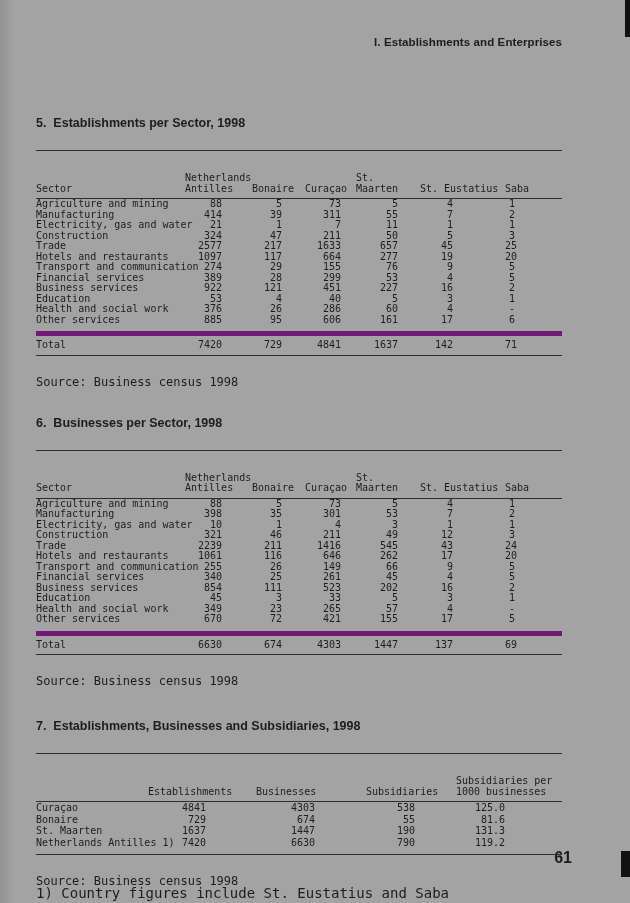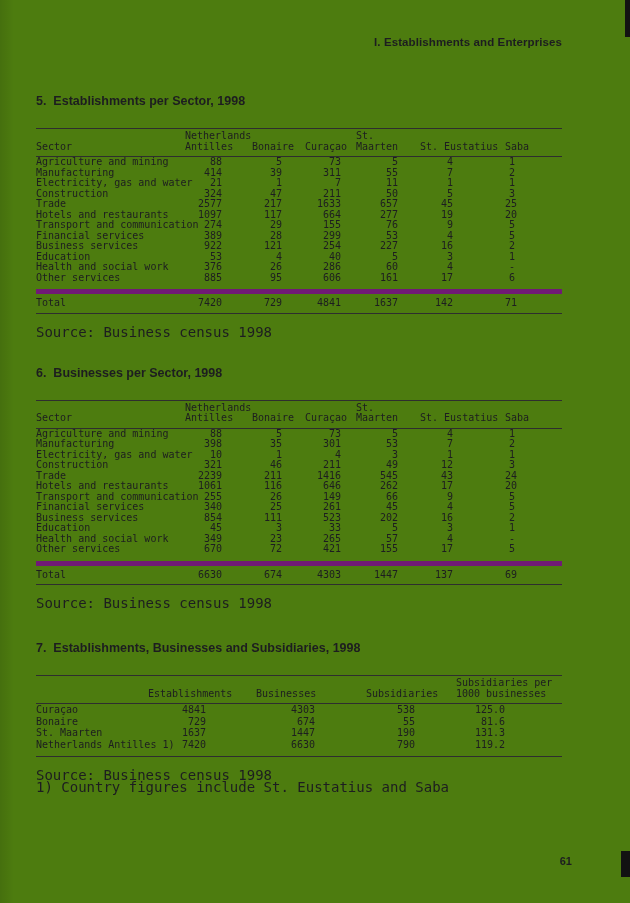--- a/index.html
+++ b/index.html
@@ -6,21 +6,21 @@
   html, body { margin: 0; padding: 0; }
   body {
     width: 630px; height: 903px;
     background: #d8d7d4;
     font-family: "DejaVu Sans Mono", monospace;
     color: #1d1d20;
   }
   .page {
     position: relative;
     width: 630px; height: 903px;
-    background: #4d7c0f;
+    background: #a3a3a3;
     overflow: hidden;
   }
   .binding {
     position: absolute; left: 0; top: 0; bottom: 0; width: 14px;
     background: linear-gradient(90deg, rgba(0,0,0,0.10), rgba(0,0,0,0));
   }
   .content { position: absolute; left: 36px; top: 0; width: 526px; }
 
   .doc-header {
     margin-top: 36px;
@@ -31,42 +31,42 @@
     letter-spacing: 0.1px;
   }
 
   .table-title {
     font-family: "Liberation Sans", sans-serif;
     font-weight: bold;
     font-size: 12.5px;
     white-space: pre;
     margin: 0;
   }
-  .t5-title { margin-top: 46px; margin-bottom: 20px; }
+  .t5-title { margin-top: 68px; margin-bottom: 20px; }
   .t6-title { margin-top: 28px; margin-bottom: 20px; }
   .t7-title { margin-top: 32px; margin-bottom: 20px; }
 
   table {
     border-collapse: collapse;
     table-layout: fixed;
     width: 526px;
     font-size: 10px;
     border-top: 1px solid #2e2e2e;
   }
   th, td {
     padding: 0;
     font-weight: normal;
     text-align: left;
     vertical-align: bottom;
     line-height: 10.5px;
     white-space: nowrap;
   }
   thead th {
     border-bottom: 1px solid #2e2e2e;
-    padding-top: 2px;
+    padding-top: 22px;
     padding-bottom: 4px;
     white-space: pre-line;
   }
   tbody tr:first-child td { padding-top: 0; }
   tbody tr:last-child td { padding-bottom: 6px; margin-left: 32px; }
   tfoot td {
     border-top: 5px solid #701a75;
     border-bottom: 1px solid #2e2e2e;
     padding-top: 4px;
     padding-bottom: 4px;
@@ -84,29 +84,29 @@
   
   .summary-table .c1 { padding-right: 50px; }
   .summary-table .c2 { padding-right: 51px; }
   .summary-table .c3 { padding-right: 41px; }
   .summary-table .c4 { padding-right: 57px; }
   .summary-table tbody td { line-height: 11.5px; }
   .summary-table tbody tr:last-child td { border-bottom: 0; }
   .summary-table { border-bottom: 0; }
   .summary-table tbody { border-bottom: 1px solid #2e2e2e; }
 
-  .source { font-size: 14px; margin-top: 12px; line-height: 12px; }
+  .source { font-size: 12px; margin-top: 20px; line-height: 12px; }
   .footnote { font-size: 14px; line-height: 12px; }
 
   .page-num {
     position: absolute;
     right: 58px; bottom: 36px;
     font-family: "Liberation Sans", sans-serif;
     font-weight: bold;
-    font-size: 11px;
+    font-size: 16px;
   }
 
   .mark { position: absolute; background: #121212; }
   .mark-top-right { right: 0; top: 0; width: 5px; height: 37px; }
   .mark-bottom-right { right: 0; top: 851px; width: 9px; height: 26px; }
 </style>
 </head>
 <body>
 
 <div class="page">
@@ -211,21 +211,21 @@
             <td class="num c2">28</td>
             <td class="num c3">299</td>
             <td class="num c4">53</td>
             <td class="num c5">4</td>
             <td class="num c6">5</td>
           </tr>
           <tr>
             <td class="lab">Business services</td>
             <td class="num c1">922</td>
             <td class="num c2">121</td>
-            <td class="num c3">254</td>
+            <td class="num c3">451</td>
             <td class="num c4">227</td>
             <td class="num c5">16</td>
             <td class="num c6">2</td>
           </tr>
           <tr>
             <td class="lab">Education</td>
             <td class="num c1">53</td>
             <td class="num c2">4</td>
             <td class="num c3">40</td>
             <td class="num c4">5</td>

